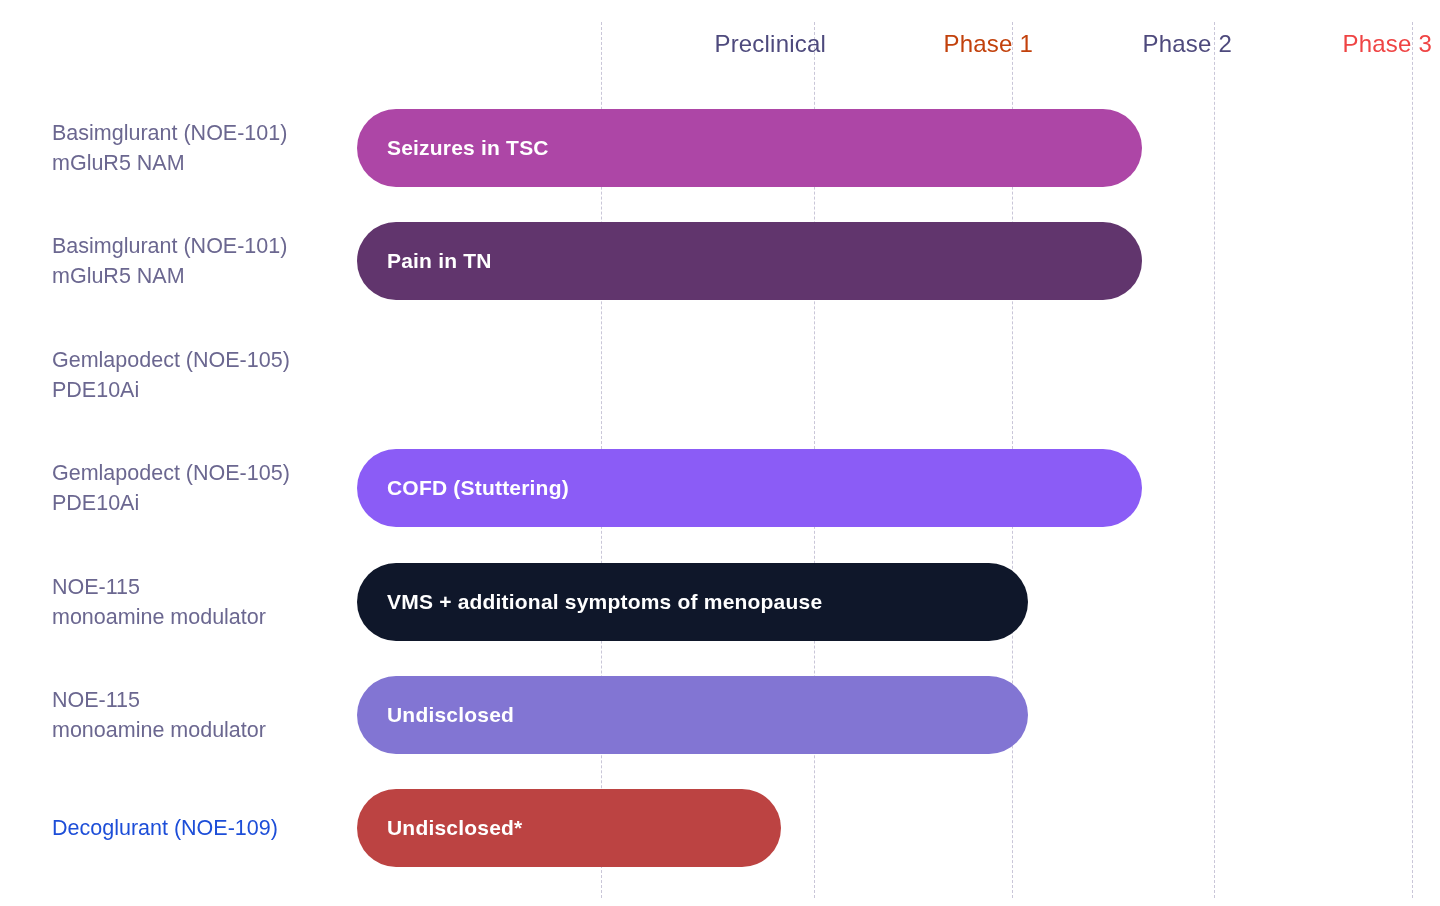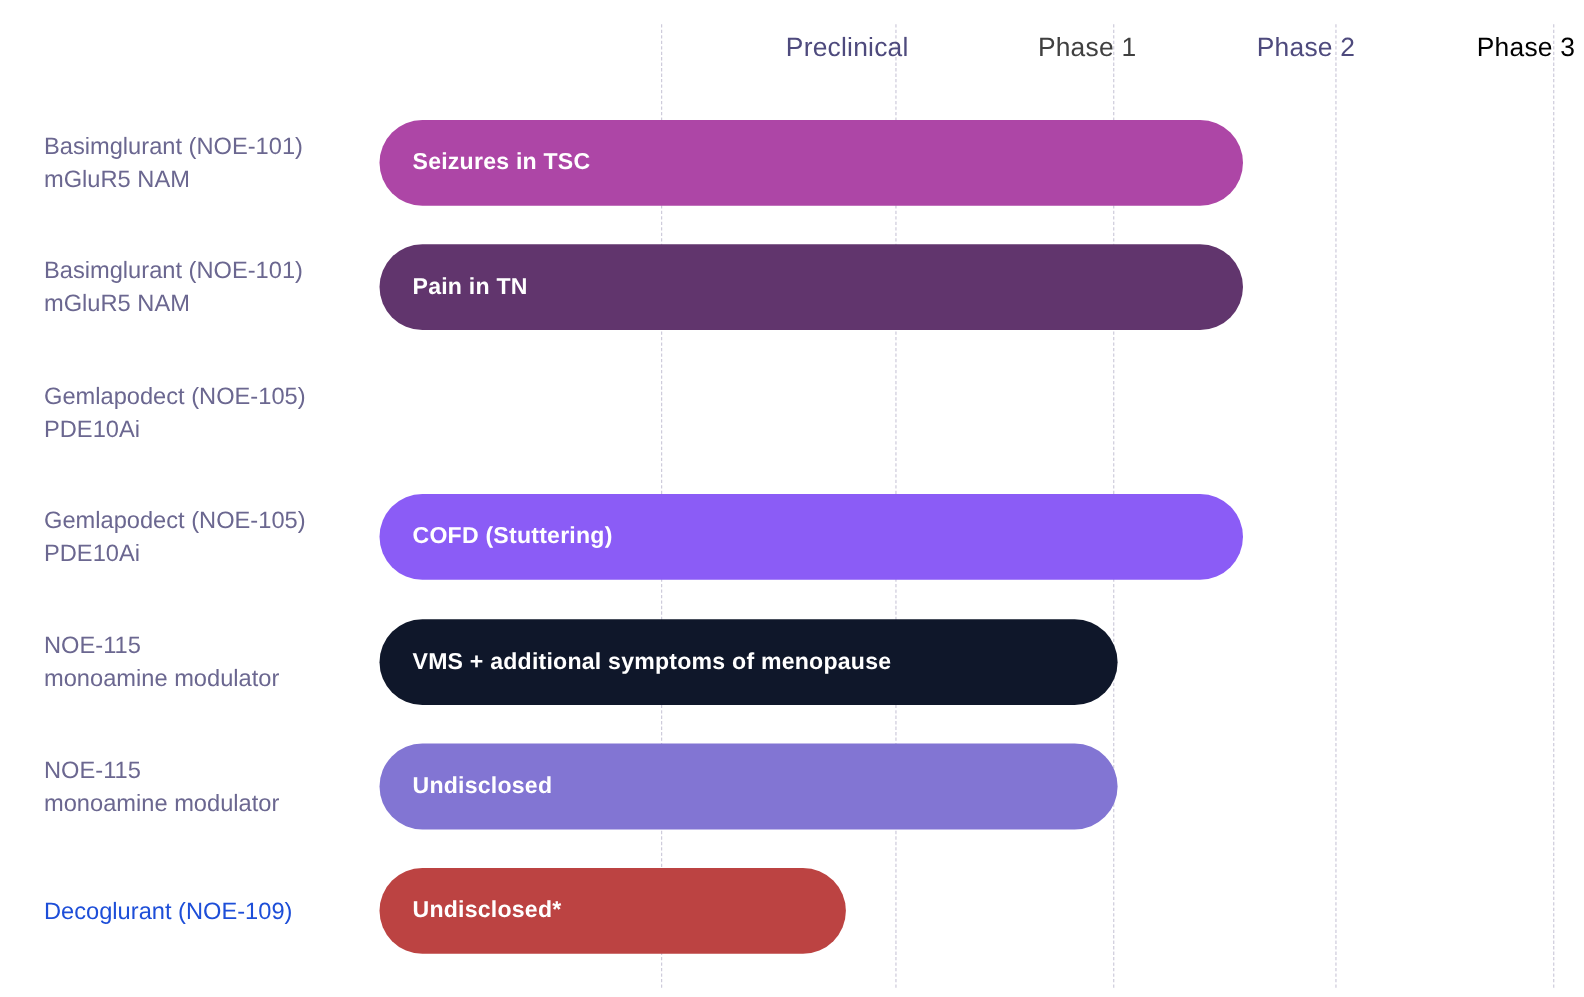--- a/index.html
+++ b/index.html
@@ -49,21 +49,21 @@
     text-align: right;
     font-size: 24px;
     letter-spacing: 0.2px;
     color: #4e4a7d;
     white-space: nowrap;
   }
 
   
   .row {
     position: absolute;
-    left: 4px;
+    left: 16px;
     width: 1216px;
     height: 114px;
   }
   .row-label {
     position: absolute;
     left: 36px;
     top: 50%;
     transform: translateY(-50%);
     width: 295px;
     font-size: 21.5px;
@@ -99,23 +99,23 @@
 
   <div class="grid-layer">
     <div class="gridline" style="left: 601px;"></div>
     <div class="gridline" style="left: 814px;"></div>
     <div class="gridline" style="left: 1012px;"></div>
     <div class="gridline" style="left: 1214px;"></div>
     <div class="gridline" style="left: 1412px;"></div>
   </div>
 
   <div class="phase-header" style="left: 586px; width: 240px; color: rgb(78, 74, 125);">Preclinical</div>
-  <div class="phase-header" style="left: 793px; width: 240px; color: #404040;">Phase 1</div>
+  <div class="phase-header" style="left: 793px; width: 240px; color: #c2410c;">Phase 1</div>
   <div class="phase-header" style="left: 992px; width: 240px; color: rgb(78, 74, 125);">Phase 2</div>
-  <div class="phase-header" style="left: 1192px; width: 240px; color: #000000;">Phase 3</div>
+  <div class="phase-header" style="left: 1192px; width: 240px; color: #ef4444;">Phase 3</div>
 
   <div class="row" style="top: 91px;">
     <div class="row-label" style="color: rgb(107, 103, 144);">
       <span>Basimglurant (NOE-101)</span>
       <span class="line2">mGluR5 NAM</span>
     </div>
     <div class="bar" style="left: 341px; width: 785px; background: rgb(173, 70, 166);">
       <span class="bar-text">Seizures in TSC</span>
     </div>
   </div>

